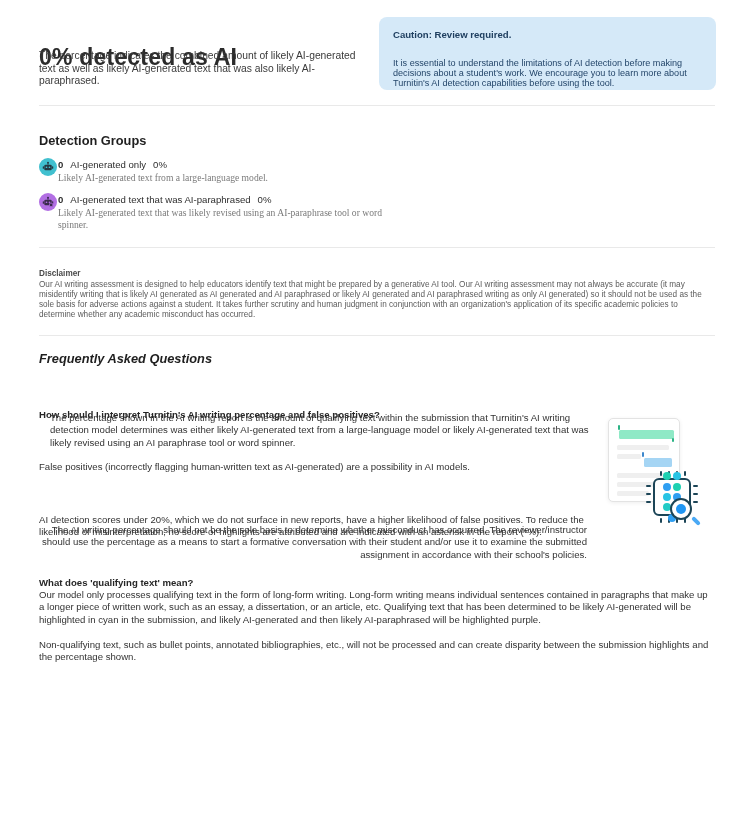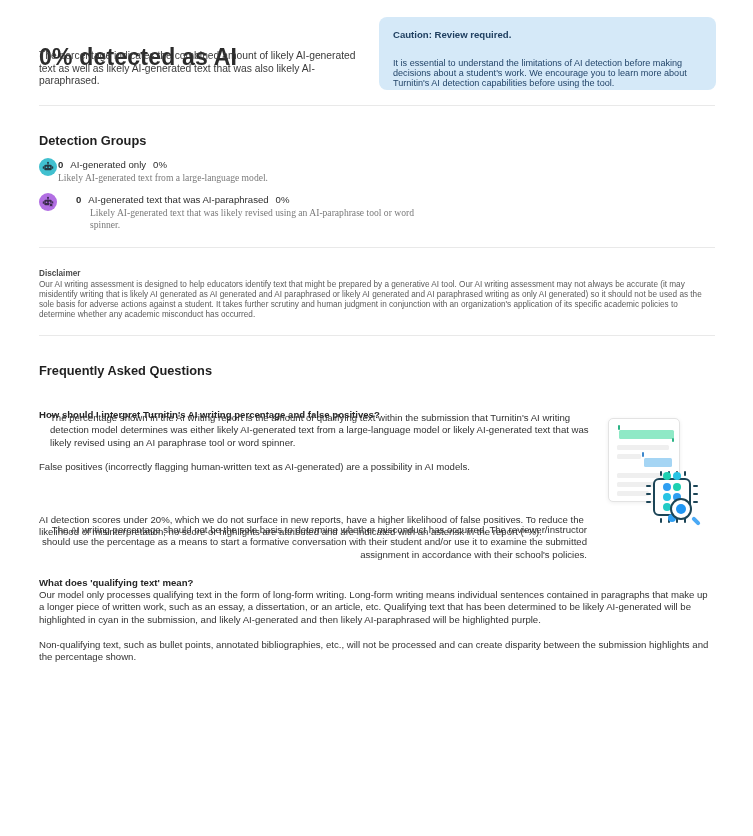--- a/index.html
+++ b/index.html
@@ -28,21 +28,21 @@
   .dg-line { font-size:9.6px; color:#2e2e2e; }
   .dg-line b { font-weight:700; margin-right:7px; }
   .dg-pct { margin-left:7px; }
   .dg-desc { font-size:9.6px; line-height:12px; color:#7a7a7a;font-family:Liberation Serif, serif; }
 
   
   .disc-heading { left:39px; top:269px; font-size:8.2px; font-weight:700; color:#4a4a4a; }
   .disc-body { left:39px; top:280px; width:676px; font-size:8.2px; line-height:10px; color:#5b5b5b; }
 
   
-  .faq-heading { left:39px; top:363px; }
+  .faq-heading { left:39px; top:351px;font-style:italic; }
   .faq-q { font-size:9.6px; font-weight:700; color:#262626; }
   .faq-p { font-size:9.6px; line-height:12.4px; color:#333; }
   .w-narrow { width:548px; }
   .w-full { width:676px; }
 
   
   .illus { left:603px; top:410px; width:130px; height:125px; }
   .doc-card { position:absolute; left:5px; top:8px; width:72px; height:84px; background:#fff;
     border:1px solid #e3e3e3; border-radius:5px; box-shadow:0 1px 4px rgba(0,0,0,.07); }
   .bar { position:absolute; border-radius:1.5px; }
@@ -107,24 +107,24 @@
           <rect x="4.5" y="7.5" width="15" height="11" rx="2.5"></rect>
           <rect x="1.5" y="10.5" width="2.5" height="5" rx="1"></rect>
           <rect x="20" y="10.5" width="2.5" height="5" rx="1"></rect>
         </g>
         <circle cx="9" cy="12.5" r="1.7" fill="#b26fe3"></circle>
         <circle cx="15" cy="12.5" r="1.7" fill="#b26fe3"></circle>
         <rect x="15" y="14.5" width="6.5" height="6.5" rx="1" fill="#3a2a4d" stroke="#b26fe3" stroke-width="1.4"></rect>
       </svg>
     </div>
   </div>
-  <div class="abs dg-line" style="left:76px; top:194px;">
+  <div class="abs dg-line" style="left:58px; top:194px;">
     <b>0</b><span>AI-generated text that was AI-paraphrased</span><span class="dg-pct">0%</span>
   </div>
-  <div class="abs dg-desc" style="left:58px; top:207px; width:332px;margin-left:32px;">Likely AI-generated text that was likely revised using an AI-paraphrase tool or word spinner.</div>
+  <div class="abs dg-desc" style="left:58px; top:207px; width:332px;">Likely AI-generated text that was likely revised using an AI-paraphrase tool or word spinner.</div>
 
   <div class="abs divider" style="top:247px;"></div>
 
   <div class="abs disc-heading">Disclaimer</div>
   <div class="abs disc-body">Our AI writing assessment is designed to help educators identify text that might be prepared by a generative AI tool. Our AI writing assessment may not always be accurate (it may misidentify writing that is likely AI generated as AI generated and AI paraphrased or likely AI generated and AI paraphrased writing as only AI generated) so it should not be used as the sole basis for adverse actions against a student. It takes further scrutiny and human judgment in conjunction with an organization's application of its specific academic policies to determine whether any academic misconduct has occurred.</div>
 
   <div class="abs divider" style="top:335px;"></div>
 
   <div class="abs section-heading faq-heading">Frequently Asked Questions</div>
 

